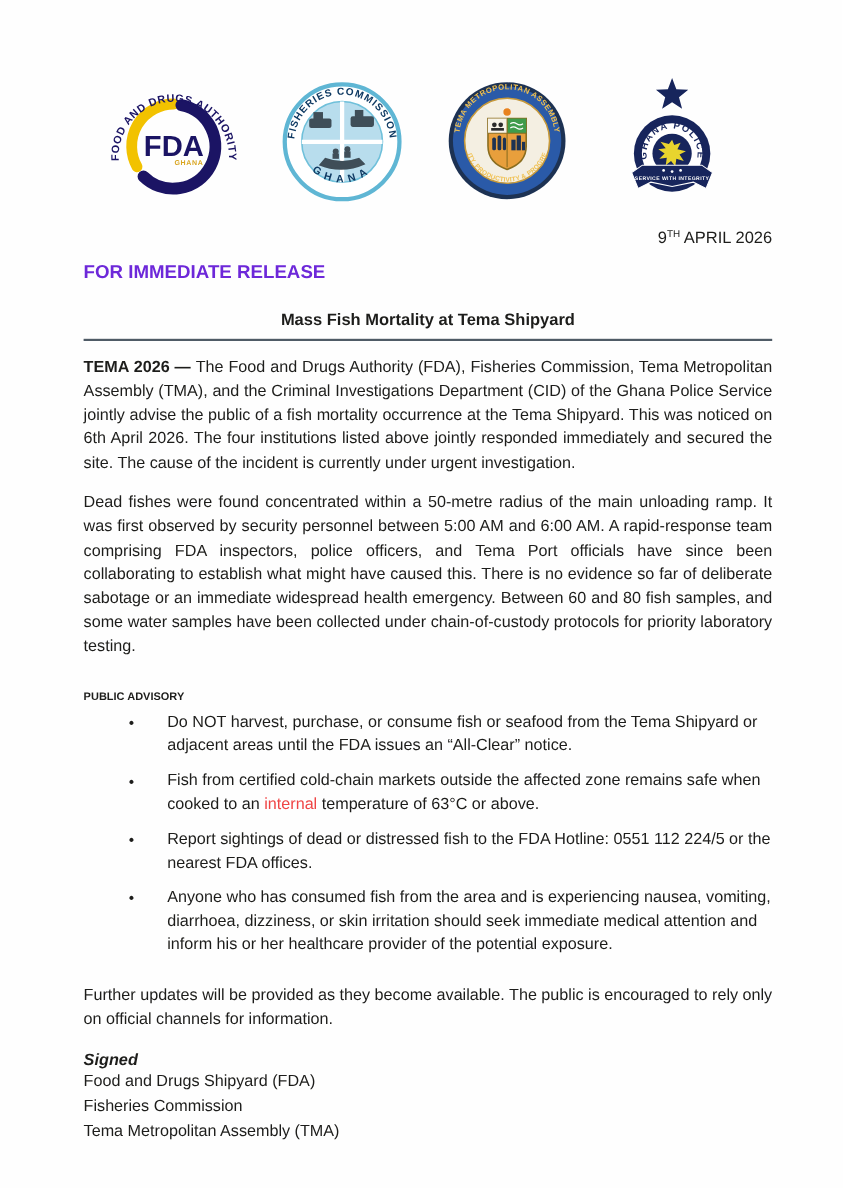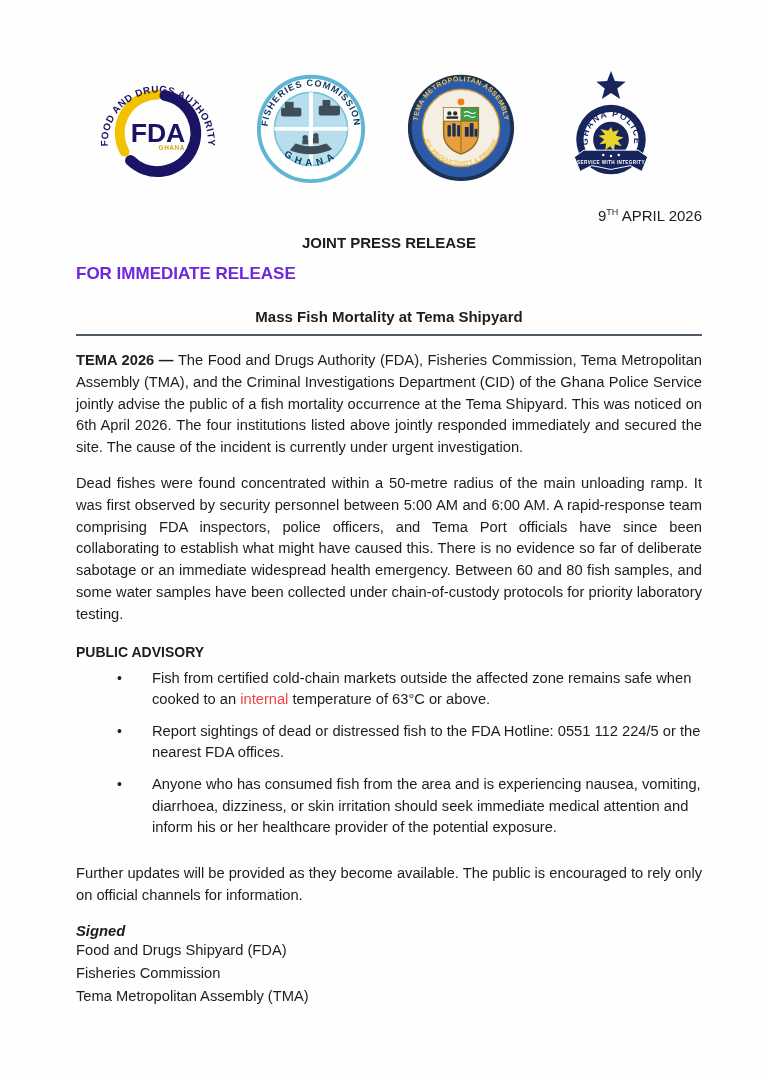--- a/index.html
+++ b/index.html
@@ -29,21 +29,21 @@
   
   .content { padding: 0 64px 0 76px; }
   .date { text-align: right; font-weight: normal; font-size: 15px; margin-top: 20px; }
   .date sup { font-size: 9px; }
   .headline { text-align: center; font-size: 15px; font-weight: bold; margin-top: 10px; }
   .release-notice { color: #6d28d9; font-weight: bold; font-size: 17px; margin-top: 13px; }
   .title { text-align: center; font-size: 15px; font-weight: bold; margin-top: 24px; }
   .rule { border: none; border-top: 2.5px solid #4f5b66; margin-top: 9px; }
   .para { font-size: 14.7px; line-height: 21.8px; margin-top: 14px; }
   .justify { text-align: justify; }
-  .advisory-heading { font-size: 14px; font-weight: bold; margin-top: 18px; }
+  .advisory-heading { font-size: 10px; font-weight: bold; margin-top: 28px; }
   .advisory-intro { font-size: 14.7px; line-height: 21.8px; margin-top: 1px; }
   .bullets { list-style: none; margin-top: 8px; padding-left: 40px; }
   .bullets li { position: relative; padding-left: 36px; font-size: 14.7px; line-height: 21.6px; margin-bottom: 10px; }
   .bullets li::before { content: "\2022"; position: absolute; left: 1px; top: 0; font-size: 14px; }
   .red { color: #ef4444; }
   .closing { margin-top: 24px; }
   .signed { font-weight: bold; font-style: italic; font-size: 14.8px; margin-top: 17px; }
   .signatory { font-size: 14.7px; line-height: 23px; }
   .signatory:first-of-type { margin-top: 3px; }
 </style>
@@ -142,35 +142,35 @@
         <text class="police-ribbon-text" x="58" y="101" text-anchor="middle">SERVICE WITH INTEGRITY</text>
       </g>
     </svg>
 
   </header>
 
   <main class="content">
 
     <div class="date"><span>9</span><sup>TH</sup><span> APRIL 2026</span></div>
 
-    <h1 class="headline">JOINT PRESS RELEASE</h1>
 
     <div class="release-notice">FOR IMMEDIATE RELEASE</div>
 
     <h2 class="title">Mass Fish Mortality at Tema Shipyard</h2>
 
     <hr class="rule">
 
     <p class="para justify"><strong>TEMA 2026 — </strong><span>The Food and Drugs Authority (FDA), Fisheries Commission, Tema Metropolitan Assembly (TMA), and the Criminal Investigations Department (CID) of the Ghana Police Service jointly advise the public of a fish mortality occurrence at the Tema Shipyard. This was noticed on 6th April 2026. The four institutions listed above jointly responded immediately and secured the site. The cause of the incident is currently under urgent investigation.</span></p>
 
     <p class="para justify">Dead fishes were found concentrated within a 50-metre radius of the main unloading ramp. It was first observed by security personnel between 5:00 AM and 6:00 AM. A rapid-response team comprising FDA inspectors, police officers, and Tema Port officials have since been collaborating to establish what might have caused this. There is no evidence so far of deliberate sabotage or an immediate widespread health emergency. Between 60 and 80 fish samples, and some water samples have been collected under chain-of-custody protocols for priority laboratory testing.</p>
 
     <h3 class="advisory-heading">PUBLIC ADVISORY</h3>
 
     <ul class="bullets">
+      <li><span>Do NOT harvest, purchase, or consume fish or seafood from the Tema Shipyard or adjacent areas until the FDA issues an “All-Clear” notice.</span></li>
       <li><span>Fish from certified cold-chain markets outside the affected zone remains safe when cooked to an </span><span class="red">internal</span><span> temperature of 63°C or above.</span></li>
       <li><span>Report sightings of dead or distressed fish to the FDA Hotline: 0551 112 224/5 or the nearest FDA offices.</span></li>
       <li><span>Anyone who has consumed fish from the area and is experiencing nausea, vomiting, diarrhoea, dizziness, or skin irritation should seek immediate medical attention and inform his or her healthcare provider of the potential exposure.</span></li>
     </ul>
 
     <p class="para justify closing">Further updates will be provided as they become available. The public is encouraged to rely only on official channels for information.</p>
 
     <div class="signed">Signed</div>
     <div class="signatory">Food and Drugs Shipyard (FDA)</div>
     <div class="signatory">Fisheries Commission</div>

